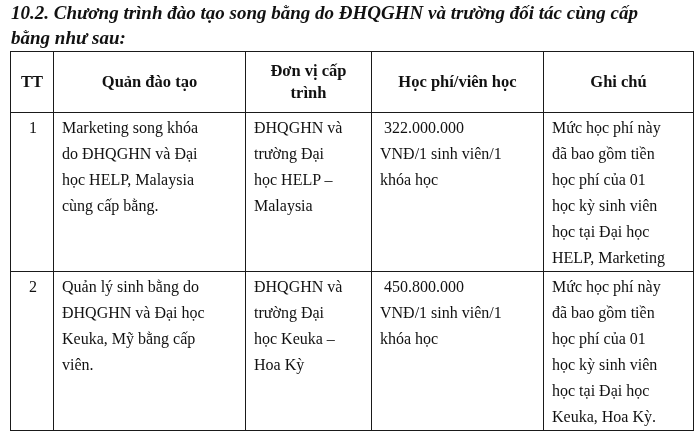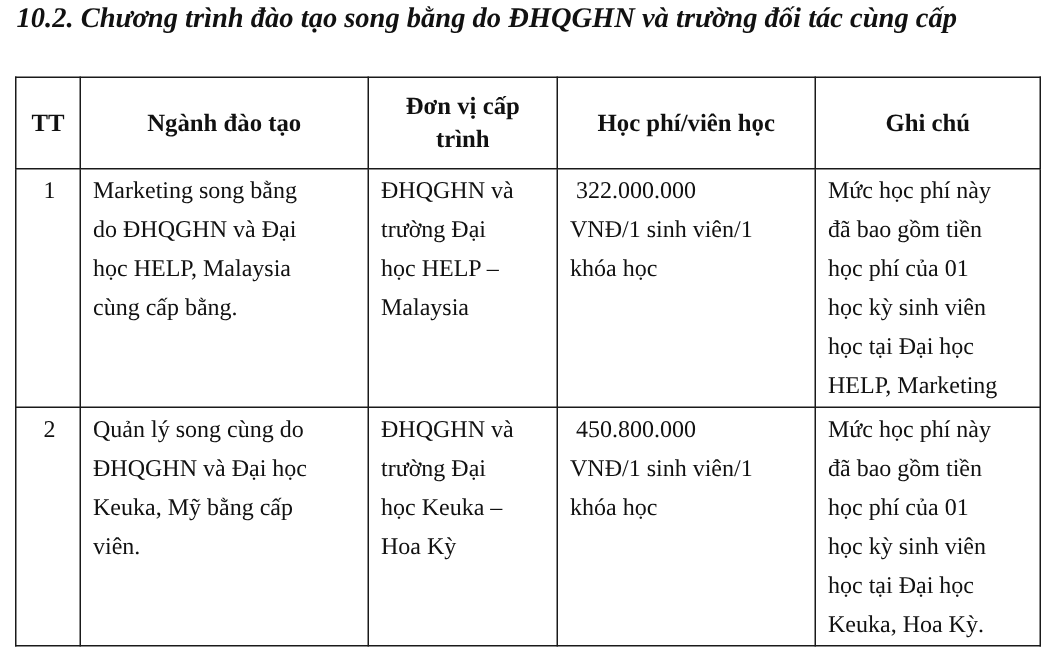--- a/index.html
+++ b/index.html
@@ -56,47 +56,48 @@
     tr.row-1 td { height: 147px; }
     tr.row-2 td { height: 156px; }
     .cell-line { display: block; white-space: nowrap; }
     .fee-amount { padding-left: 4px; }
   </style>
 </head>
 <body>
 
 <div class="heading">
   <span class="cell-line">10.2. Chương trình đào tạo song bằng do ĐHQGHN và trường đối tác cùng cấp</span>
+  <span class="cell-line">bằng như sau:</span>
 </div>
 
 <table class="main">
   <colgroup>
     <col style="width:43px">
     <col style="width:192px">
     <col style="width:126px">
     <col style="width:172px">
     <col style="width:150px">
   </colgroup>
   <thead>
     <tr>
       <th>TT</th>
-      <th>Ngành đào tạo</th>
+      <th>Quản đào tạo</th>
       <th>
         <span class="cell-line">Đơn vị cấp</span>
         <span class="cell-line">trình</span>
       </th>
       <th>Học phí/viên học</th>
       <th>Ghi chú</th>
     </tr>
   </thead>
   <tbody>
     <tr class="row-1">
       <td class="col-tt">1</td>
       <td>
-        <span class="cell-line">Marketing song bằng</span>
+        <span class="cell-line">Marketing song khóa</span>
         <span class="cell-line">do ĐHQGHN và Đại</span>
         <span class="cell-line">học HELP, Malaysia</span>
         <span class="cell-line">cùng cấp bằng.</span>
       </td>
       <td>
         <span class="cell-line">ĐHQGHN và</span>
         <span class="cell-line">trường Đại</span>
         <span class="cell-line">học HELP –</span>
         <span class="cell-line">Malaysia</span>
       </td>
@@ -110,21 +111,21 @@
         <span class="cell-line">đã bao gồm tiền</span>
         <span class="cell-line">học phí của 01</span>
         <span class="cell-line">học kỳ sinh viên</span>
         <span class="cell-line">học tại Đại học</span>
         <span class="cell-line">HELP, Marketing</span>
       </td>
     </tr>
     <tr class="row-2">
       <td class="col-tt">2</td>
       <td>
-        <span class="cell-line">Quản lý song cùng do</span>
+        <span class="cell-line">Quản lý sinh bằng do</span>
         <span class="cell-line">ĐHQGHN và Đại học</span>
         <span class="cell-line">Keuka, Mỹ bằng cấp</span>
         <span class="cell-line">viên.</span>
       </td>
       <td>
         <span class="cell-line">ĐHQGHN và</span>
         <span class="cell-line">trường Đại</span>
         <span class="cell-line">học Keuka –</span>
         <span class="cell-line">Hoa Kỳ</span>
       </td>

